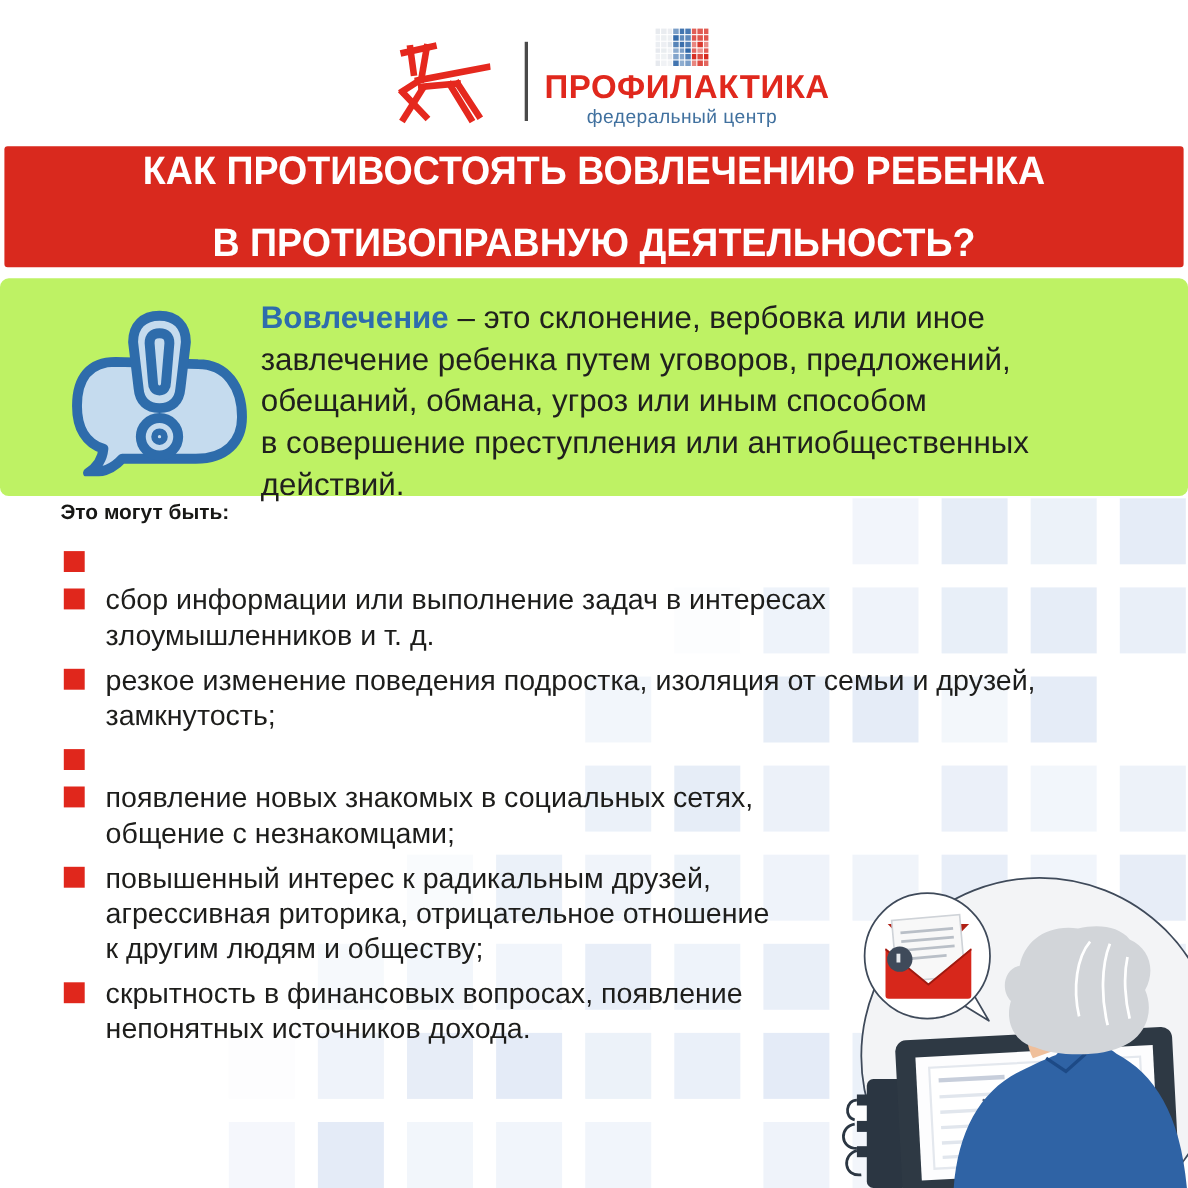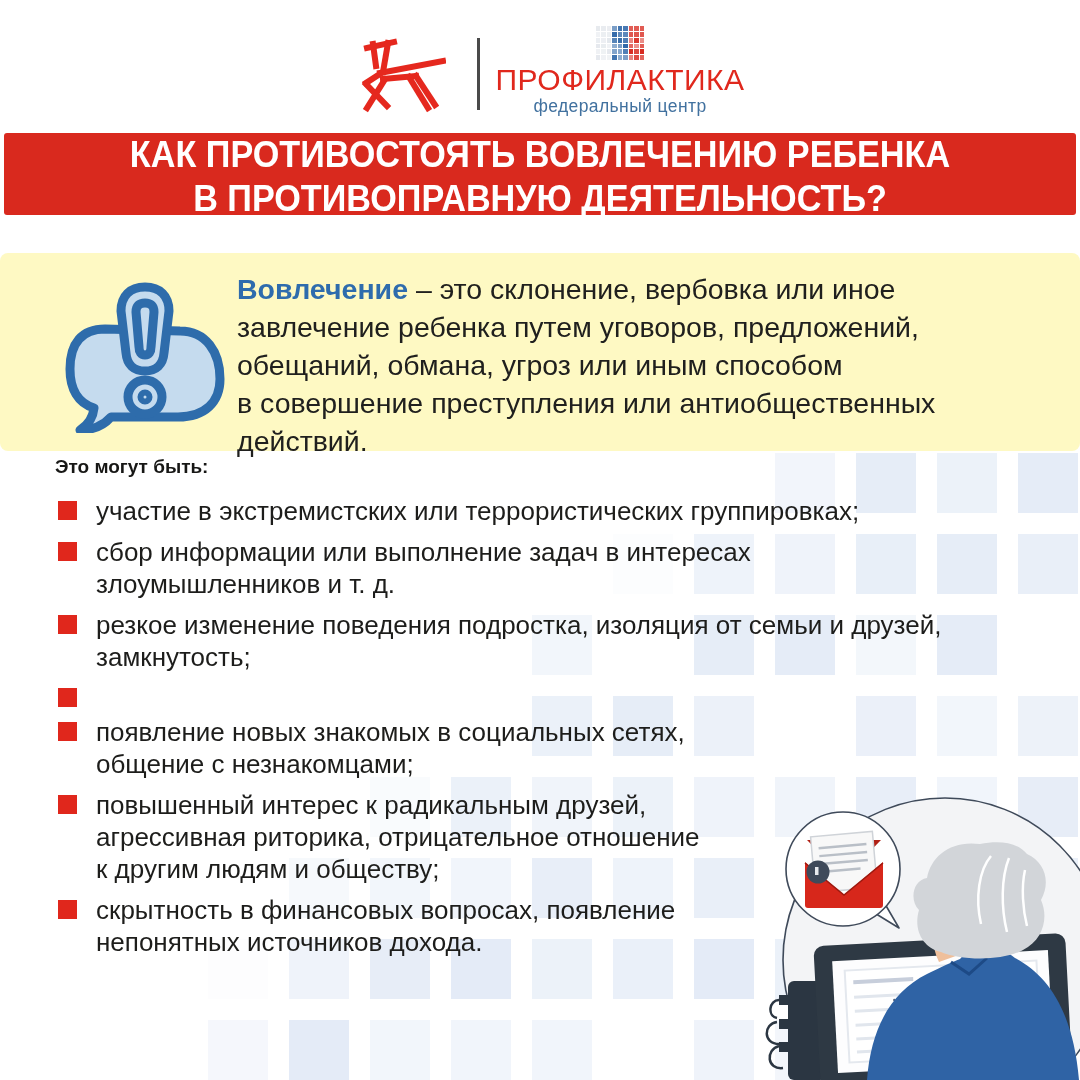--- a/index.html
+++ b/index.html
@@ -12,31 +12,31 @@
   .pattern .sq{position:absolute;width:60px;height:60px;}
 
   
   .header{position:absolute;left:0;top:0;width:1080px;height:133px;z-index:2;}
   .chair-icon{position:absolute;left:350px;top:26px;width:96px;height:104px;}
   .logo-divider{position:absolute;left:477px;top:38px;width:3px;height:72px;background:#4a4a4a;}
   .brand{position:absolute;left:495px;top:24px;width:250px;text-align:center;}
   .mosaic{width:49px;height:34px;margin:2px auto 4px auto;display:grid;
           grid-template-columns:repeat(9,1fr);grid-template-rows:repeat(6,1fr);gap:1px;}
   .mosaic i{display:block;}
-  .brand-name{font-size:30px;font-weight:400;color:#e0281d;letter-spacing:.5px;line-height:32px;}
+  .brand-name{font-size:30px;font-weight:700;color:#e0281d;letter-spacing:.5px;line-height:32px;}
   .brand-sub{font-size:17.5px;color:#41719f;letter-spacing:.4px;line-height:20px;}
 
   
-  .banner{position:absolute;left:4px;right:4px;top:133px;height:82px;background:#d9291e;
-          border-radius:3px;z-index:2;display:flex;flex-direction:column;justify-content:flex-start;}
+  .banner{position:absolute;left:4px;right:4px;top:133px;height:110px;background:#d9291e;
+          border-radius:3px;z-index:2;display:flex;flex-direction:column;justify-content:space-between;}
   .banner .line{color:#ffffff;font-weight:800;font-size:36px;line-height:44px;text-align:center;
                 transform:scaleX(.95);transform-origin:center;letter-spacing:0;}
 
   
-  .infobox{position:absolute;left:0;top:253px;width:1080px;height:198px;background:#fef9c3;
+  .infobox{position:absolute;left:0;top:253px;width:1080px;height:198px;background:#bef264;
            border-radius:8px;z-index:2;}
   .infobox-icon{position:absolute;left:60px;top:28px;width:170px;height:152px;}
   .infobox-text{position:absolute;left:237px;top:17px;width:820px;font-size:28.5px;line-height:38px;
                 color:#20201e;white-space:pre-line;}
   .infobox-text .lead{font-weight:bold;color:#2e6cad;}
 
   
   .content{position:absolute;left:55px;top:452px;width:1010px;z-index:2;}
   .sec-heading{font-size:19px;font-weight:800;color:#171715;line-height:30px;margin:0 0 13px 0;}
   .sec-heading.second{margin-top:9px;}
@@ -216,21 +216,20 @@
 обещаний, обмана, угроз или иным способом
 в совершение преступления или антиобщественных
 действий.</span></div>
   </div>
 
   <div class="content">
     <h2 class="sec-heading">Это могут быть:</h2>
     <ul class="blist">
       <li>
           <span class="bullet"></span>
-          <span class="btext">участие в экстремистских или террористических группировках;</span>
         </li>
       <li>
           <span class="bullet"></span>
           <span class="btext">сбор информации или выполнение задач в интересах
 злоумышленников и т. д.</span>
         </li>
     </ul>
     <ul class="blist">
       <li>
           <span class="bullet"></span>

